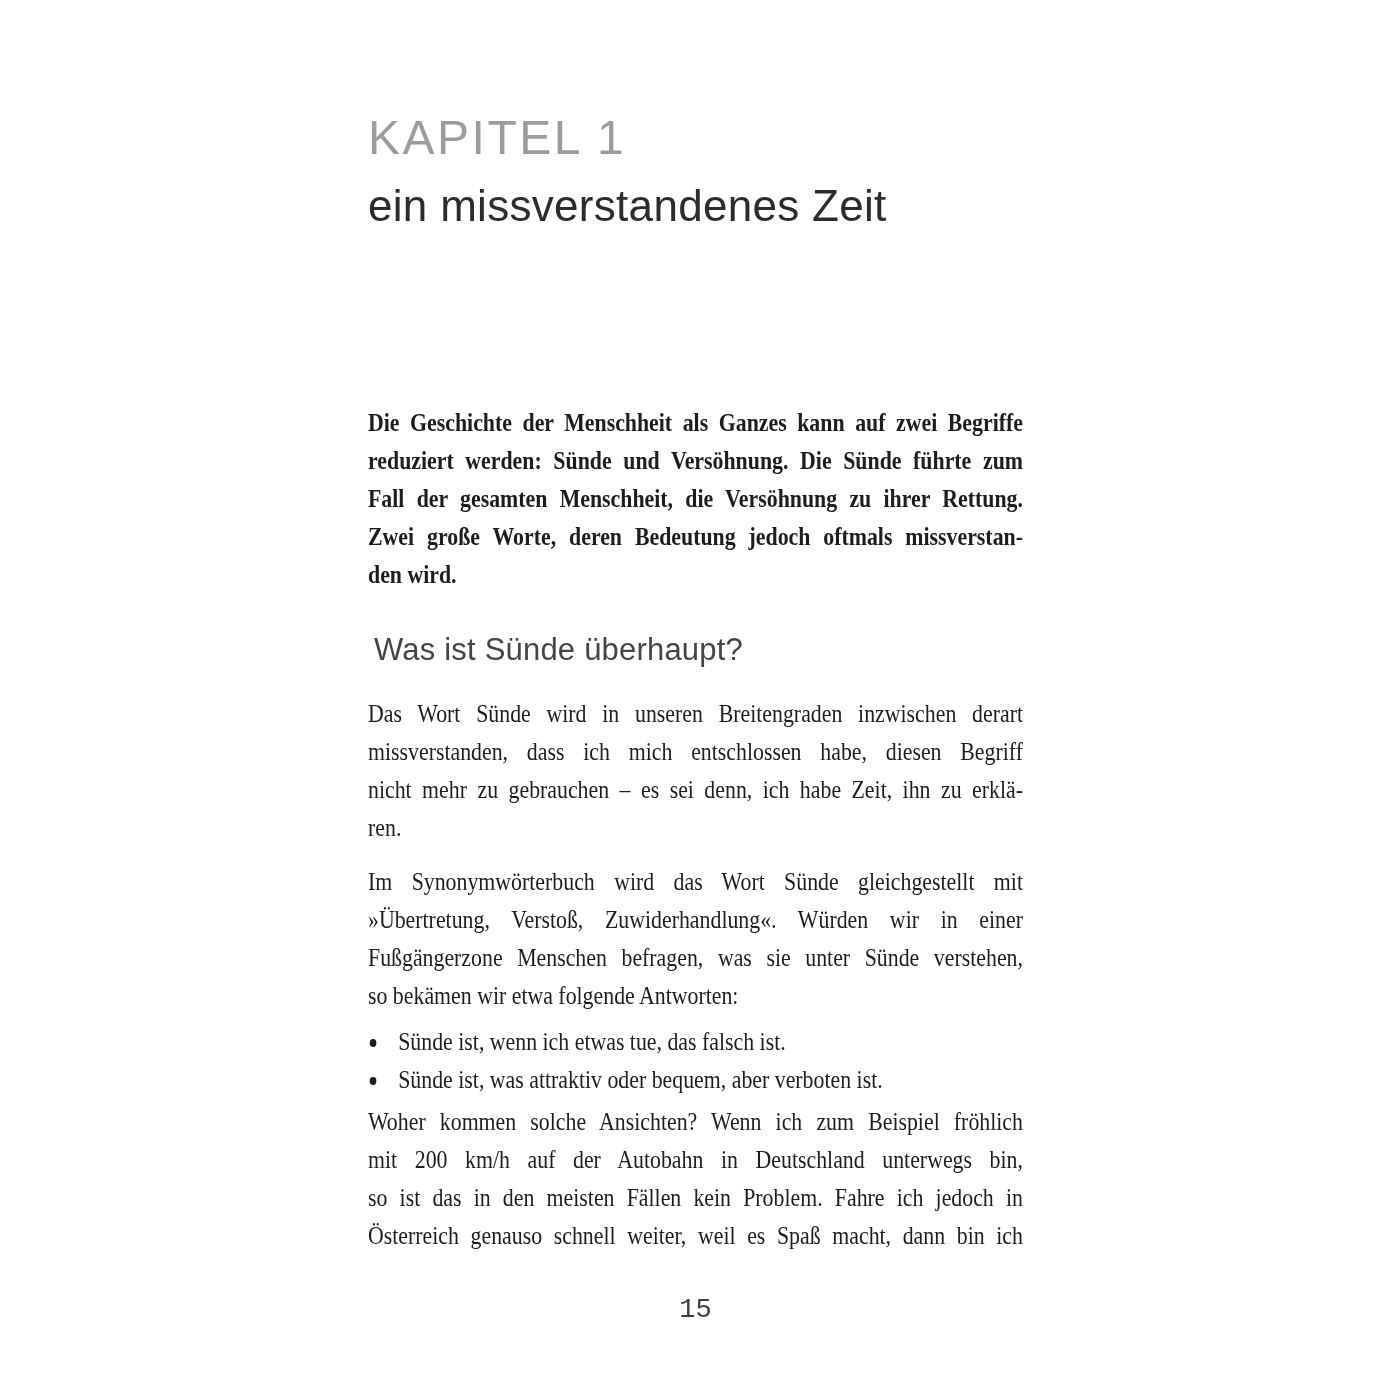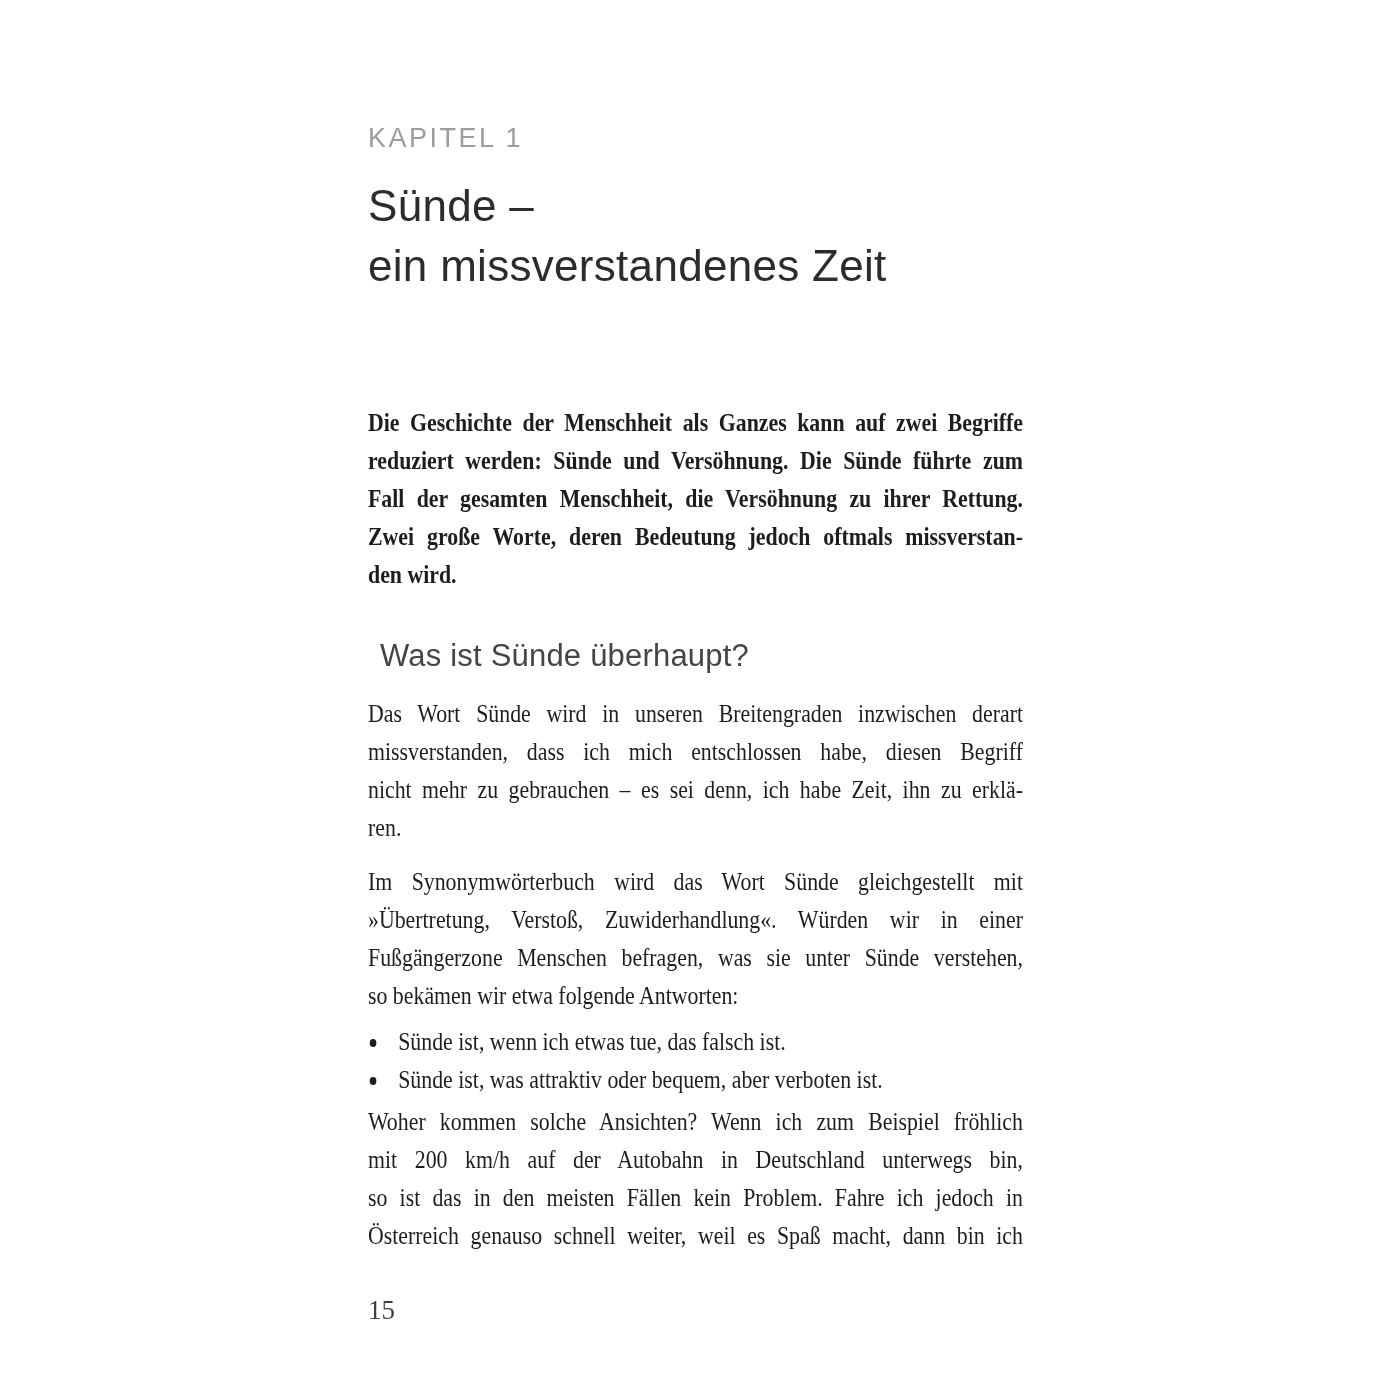--- a/index.html
+++ b/index.html
@@ -10,32 +10,32 @@
   }
   .sheet {
     position: relative;
     width: 1400px; height: 1400px;
     background: #ffffff;
     overflow: hidden;
   }
   .kicker {
     position: absolute; left: 368px; top: 114px;
     font-family: "Liberation Sans", "DejaVu Sans", sans-serif;
-    font-size: 27px; line-height: 48px; letter-spacing: 2.5px;
+    font-size: 48px; line-height: 48px; letter-spacing: 2.5px;
     font-weight: 400; color: #9c9c9c;
   }
   .title {
     position: absolute; left: 368px; top: 176px; margin: 0;
     font-family: "Liberation Sans", "DejaVu Sans", sans-serif;
     font-size: 44px; line-height: 60px; font-weight: 400;
     color: #2c2c2c; letter-spacing: 0.3px;
   }
   .title .tl { display: block; }
   .subhead {
-    position: absolute; left: 368px; top: 622px; margin: 12px;
+    position: absolute; left: 368px; top: 622px; margin: 6px;
     font-family: "Liberation Sans", "DejaVu Sans", sans-serif;
     font-size: 31px; line-height: 44px; font-weight: 400;
     color: #454545; letter-spacing: 0.2px;
   }
   .para, .bullets {
     position: absolute; left: 368px; width: 655px;
     color: #1d1d1d;
   }
   .para .inner, .bullets .inner {
     width: 780px;
@@ -59,34 +59,33 @@
     height: 38px; overflow: hidden;
     text-align: left;
   }
   .dot {
     position: absolute; left: 2px; top: 16px;
     width: 8px; height: 8px; border-radius: 50%;
     background: #1d1d1d;
   }
   .pagenum {
     position: absolute; left: 368px; top: 1293px; width: 655px;
-    text-align: left;
-    font-family: Liberation Serif, serif;
+    text-align: center;
+    font-family: Liberation Mono, monospace;
     font-size: 27px; line-height: 34px; color: #3f3f3f;
   }
 </style>
 </head>
 <body>
 
 <div class="sheet">
 
   <div class="kicker">KAPITEL 1</div>
 
   <h1 class="title">
-    <span class="tl">Sünde –</span>
     <span class="tl">ein missverstandenes Zeit</span>
   </h1>
 
   <div class="para p1">
     <div class="inner">
       <div class="jl">Die Geschichte der Menschheit als Ganzes kann auf zwei Begriffe</div>
       <div class="jl">reduziert werden: Sünde und Versöhnung. Die Sünde führte zum</div>
       <div class="jl">Fall der gesamten Menschheit, die Versöhnung zu ihrer Rettung.</div>
       <div class="jl">Zwei große Worte, deren Bedeutung jedoch oftmals missverstan-</div>
       <div class="jl tail">den wird.</div>

